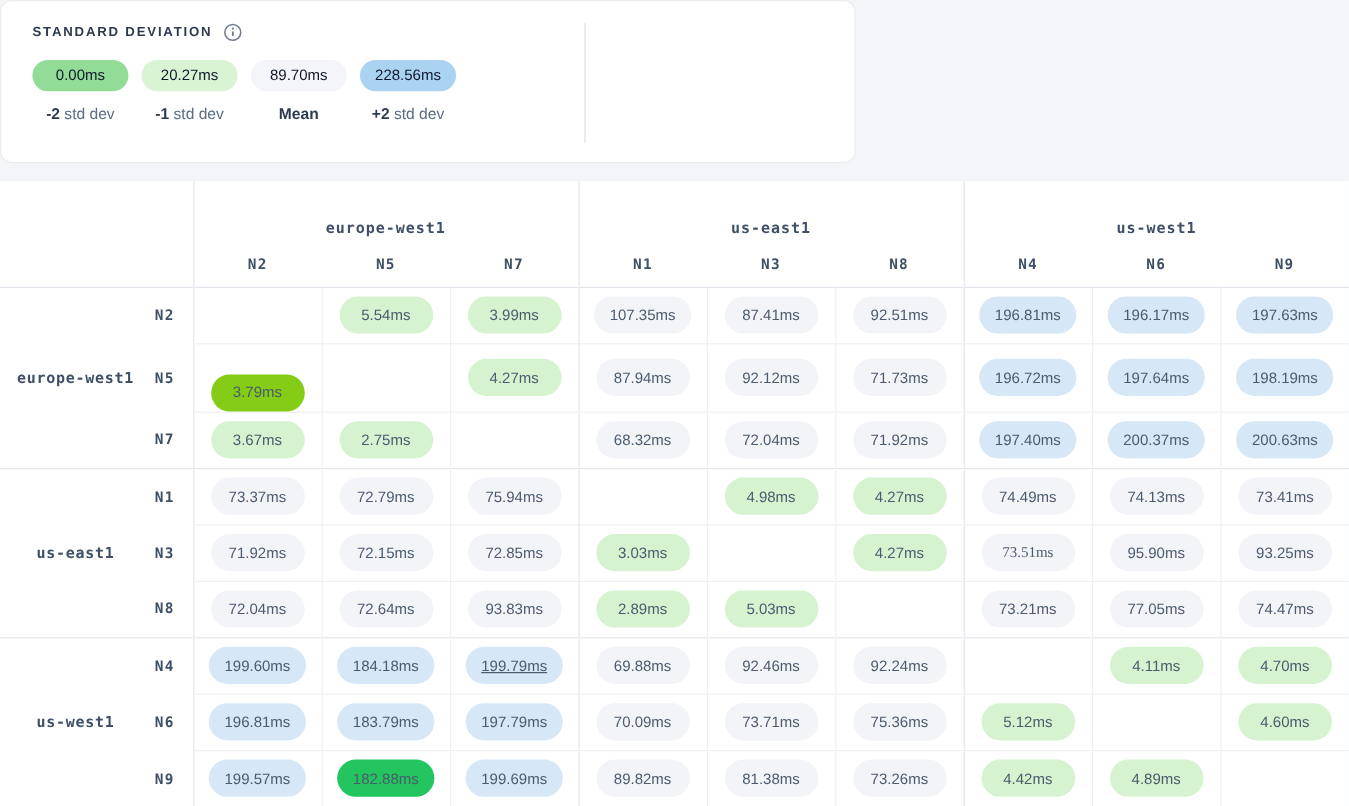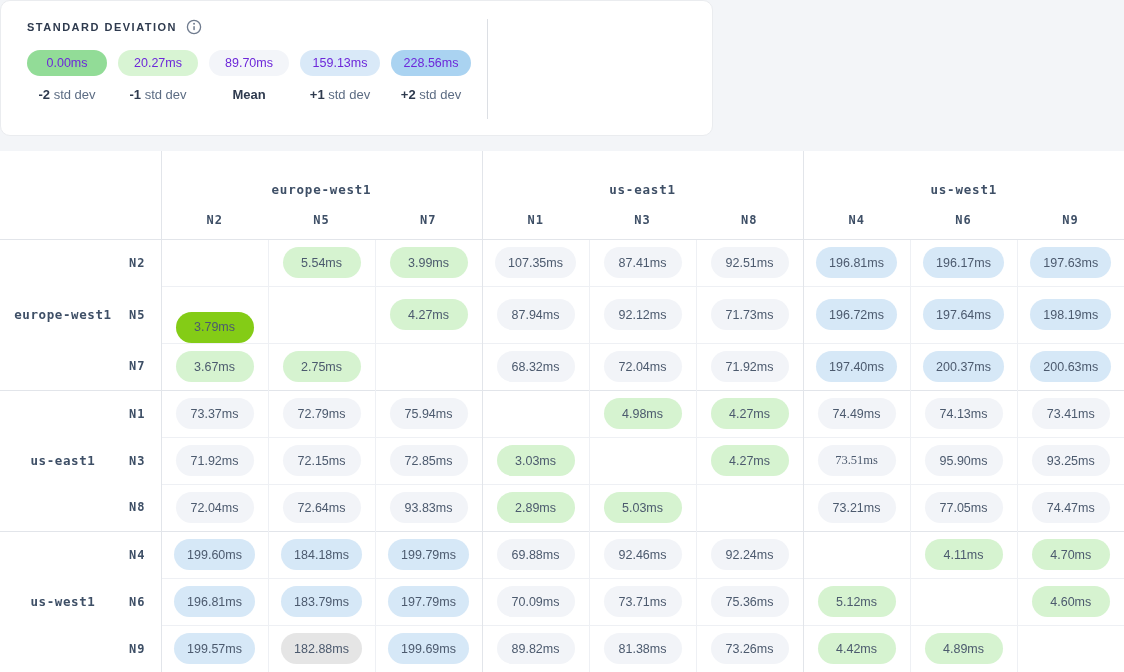--- a/index.html
+++ b/index.html
@@ -16,21 +16,21 @@
   .nc-section { padding:18px 0 0 24px; }
 
   .title-row { display:flex; align-items:center; gap:9px; }
   .legend-title { font-size:11px; font-weight:bold; letter-spacing:1.5px; color:#2e3a4e; }
   .nc-title { font-size:13.5px; color:#2e3a4e; }
   .info-icon { width:16px; height:16px; display:inline-block; flex:0 0 auto; cursor:pointer; }
 
   .legend-cols { display:flex; gap:11px; margin-top:15px; }
   .legend-col { width:80px; display:flex; flex-direction:column; align-items:center; }
   .legend-pill { width:80px; height:26px; border-radius:13px; display:flex;
-                 align-items:center; justify-content:center; font-size:12.5px; color:#6d28d9; }
+                 align-items:center; justify-content:center; font-size:12.5px; color:#0f172a; }
   .legend-label { margin-top:11px; font-size:13px; color:#5c6c83; white-space:nowrap; }
   .legend-label b { color:#2e3a4e; }
 
   .nc-pill { margin-top:13px; width:84px; height:26px; border-radius:13px;
              display:flex; align-items:center; justify-content:center;
              font-size:12px; color:#8d95a5; }
 
   
   table.matrix { width:1124px; border-collapse:collapse; background:#ffffff; table-layout:fixed; }
   col.c-region { width:116px; } col.c-node { width:45px; }
@@ -74,24 +74,20 @@
           </div>
           <div class="legend-col">
             <div class="legend-pill" style="background: rgb(216, 244, 211);">20.27ms</div>
             <div class="legend-label"><b>-1</b> std dev</div>
           </div>
           <div class="legend-col">
             <div class="legend-pill" style="background: rgb(243, 245, 249);">89.70ms</div>
             <div class="legend-label"><b>Mean</b></div>
           </div>
           <div class="legend-col">
-            <div class="legend-pill" style="background: rgb(217, 233, 248);">159.13ms</div>
-            <div class="legend-label"><b>+1</b> std dev</div>
-          </div>
-          <div class="legend-col">
             <div class="legend-pill" style="background: rgb(170, 211, 241);">228.56ms</div>
             <div class="legend-label"><b>+2</b> std dev</div>
           </div>
         </div>
     </div>
     <div class="v-divider"></div>
   </div>
 </div>
 
 <table class="matrix">
@@ -204,21 +200,21 @@
         <td class="data-cell inner rt"><span class="cell-pill" style="background: rgb(242, 244, 248);">77.05ms</span></td>
         <td class="data-cell inner rt"><span class="cell-pill" style="background: rgb(242, 244, 248);">74.47ms</span></td>
       </tr>
     </tbody>
     <tbody>
       <tr class="group-row">
         <td class="region-cell mono" rowspan="3">us-west1</td>
         <td class="node-cell mono">N4</td>
         <td class="data-cell group-start"><span class="cell-pill" style="background: rgb(214, 232, 247);">199.60ms</span></td>
         <td class="data-cell inner"><span class="cell-pill" style="background: rgb(214, 232, 247);">184.18ms</span></td>
-        <td class="data-cell inner"><span class="cell-pill" style="background: rgb(214, 232, 247);">199.79ms</span></td>
+        <td class="data-cell inner"><span class="cell-pill" style="background: rgb(214, 232, 247); text-decoration: underline;">199.79ms</span></td>
         <td class="data-cell group-start"><span class="cell-pill" style="background: rgb(242, 244, 248);">69.88ms</span></td>
         <td class="data-cell inner"><span class="cell-pill" style="background: rgb(242, 244, 248);">92.46ms</span></td>
         <td class="data-cell inner"><span class="cell-pill" style="background: rgb(242, 244, 248);">92.24ms</span></td>
         <td class="data-cell group-start"></td>
         <td class="data-cell inner"><span class="cell-pill" style="background: rgb(214, 243, 208);">4.11ms</span></td>
         <td class="data-cell inner"><span class="cell-pill" style="background: rgb(214, 243, 208);">4.70ms</span></td>
       </tr>
       <tr>
         <td class="node-cell mono">N6</td>
         <td class="data-cell group-start rt"><span class="cell-pill" style="background: rgb(214, 232, 247);">196.81ms</span></td>
@@ -227,21 +223,21 @@
         <td class="data-cell group-start rt"><span class="cell-pill" style="background: rgb(242, 244, 248);">70.09ms</span></td>
         <td class="data-cell inner rt"><span class="cell-pill" style="background: rgb(242, 244, 248);">73.71ms</span></td>
         <td class="data-cell inner rt"><span class="cell-pill" style="background: rgb(242, 244, 248);">75.36ms</span></td>
         <td class="data-cell group-start rt"><span class="cell-pill" style="background: rgb(214, 243, 208);">5.12ms</span></td>
         <td class="data-cell inner rt"></td>
         <td class="data-cell inner rt"><span class="cell-pill" style="background: rgb(214, 243, 208);">4.60ms</span></td>
       </tr>
       <tr>
         <td class="node-cell mono">N9</td>
         <td class="data-cell group-start rt"><span class="cell-pill" style="background: rgb(214, 232, 247);">199.57ms</span></td>
-        <td class="data-cell inner rt"><span class="cell-pill" style="background: #e5e5e5; text-align: right;">182.88ms</span></td>
+        <td class="data-cell inner rt"><span class="cell-pill" style="background: #22c55e; text-align: right;">182.88ms</span></td>
         <td class="data-cell inner rt"><span class="cell-pill" style="background: rgb(214, 232, 247);">199.69ms</span></td>
         <td class="data-cell group-start rt"><span class="cell-pill" style="background: rgb(242, 244, 248); text-align: center;">89.82ms</span></td>
         <td class="data-cell inner rt"><span class="cell-pill" style="background: rgb(242, 244, 248);">81.38ms</span></td>
         <td class="data-cell inner rt"><span class="cell-pill" style="background: rgb(242, 244, 248);">73.26ms</span></td>
         <td class="data-cell group-start rt"><span class="cell-pill" style="background: rgb(214, 243, 208);">4.42ms</span></td>
         <td class="data-cell inner rt"><span class="cell-pill" style="background: rgb(214, 243, 208);">4.89ms</span></td>
         <td class="data-cell inner rt"></td>
       </tr>
     </tbody>
   </table>

